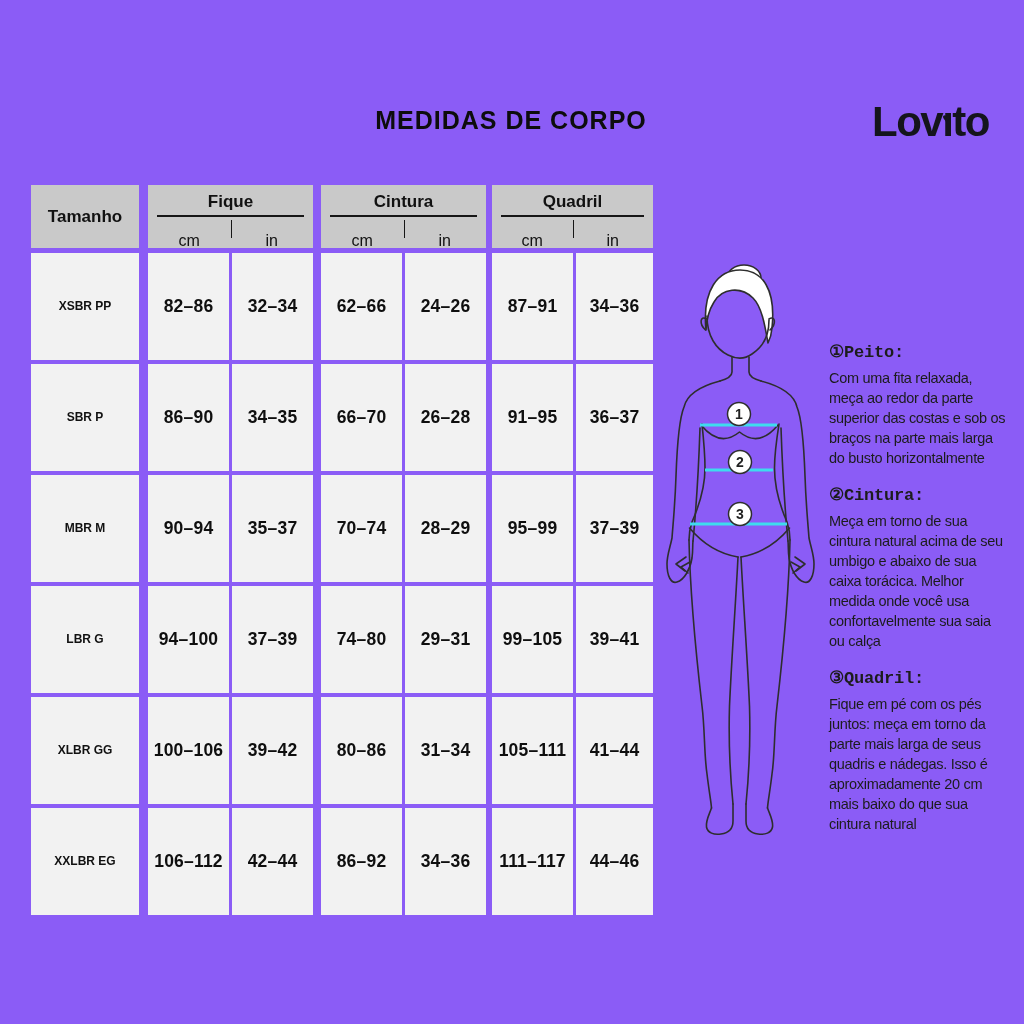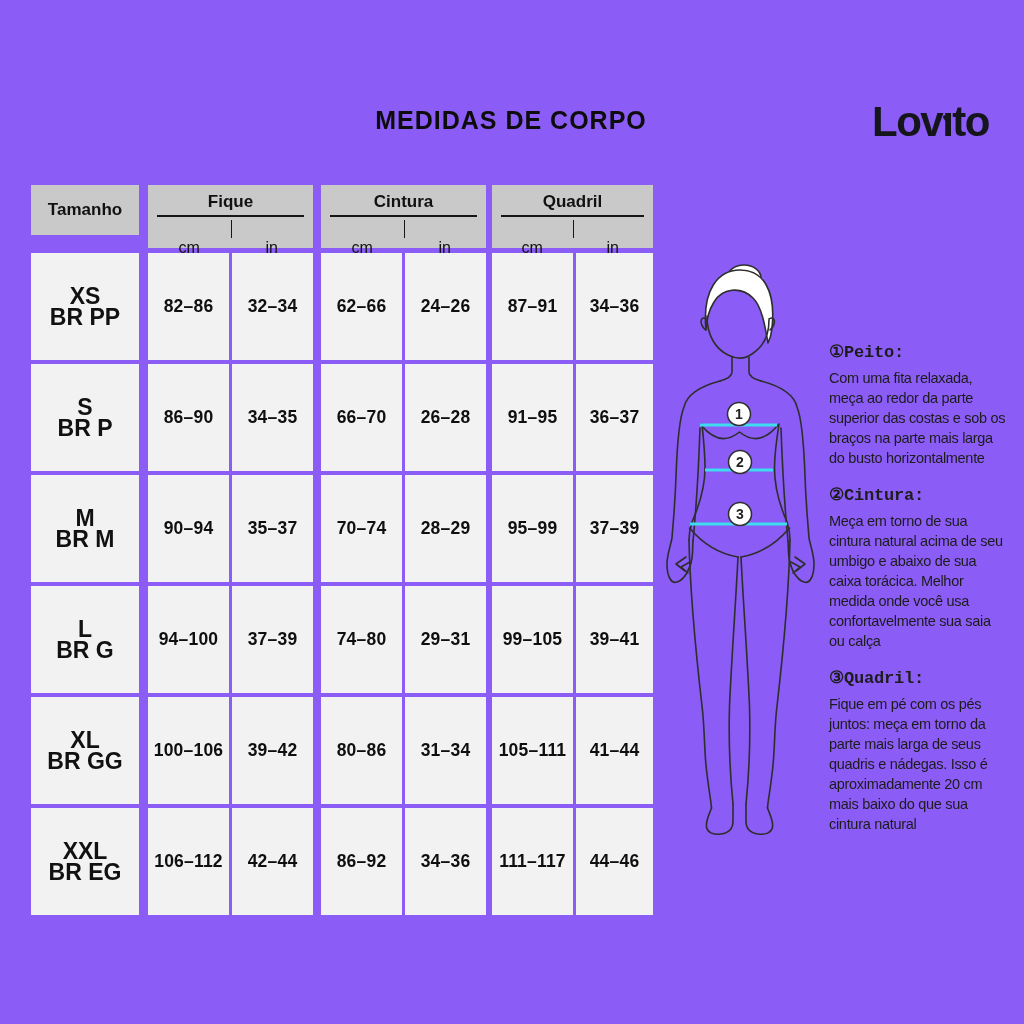--- a/index.html
+++ b/index.html
@@ -19,35 +19,35 @@
   }
   .brand .ih { position:relative; display:inline-block; }
   .brand .ldot { position:absolute; top:-4px; left:0px; font-size:14px; letter-spacing:0; }
   
   .size-table { position:absolute; left:31px; top:185px; width:622px; }
   .trow { display:flex; margin-bottom:4px; }
   .trow.head { margin-bottom:5px; }
   .cell { background:#f2f2f2; }
   .hcell { background:#c9c9c9; }
   .size-head {
-    width:108px; height:50px; margin-right:9px; display:flex;
+    width:108px; height:63px; margin-right:9px; display:flex;
     align-items:center; justify-content:center; font-size:17px; font-weight:700;
   }
   .ghead { width:165px; height:63px; padding-top:7px; }
   .ghead.g0 { margin-right:8px; }
   .ghead.g1 { margin-right:6px; }
   .ghead.g2 { width:161px; }
   .gname { text-align:center; font-size:17px; font-weight:700; line-height:20px; }
   .grule { height:1.5px; background:#161616; margin:3px 9px 0 9px; }
   .units { position:relative; display:flex; margin-top:1px; }
-  .units .u { flex:1; text-align:center; font-size:16px; font-weight:400; padding-top:21px; }
+  .units .u { flex:1; text-align:center; font-size:16px; font-weight:400; padding-top:14px; }
   .vline { position:absolute; left:50%; top:2px; width:1.5px; height:18px; background:#161616; }
   .size-cell {
-    width:108px; height:107px; margin-right:9px; display:flex; flex-direction:column;
-    align-items:center; justify-content:center; font-size:23px; font-weight:700; line-height:21px;
+    width:108px; height:107px; margin-right:9px; display:flex; flex-direction:row;
+    align-items:center; justify-content:center; font-size:12px; font-weight:700; line-height:21px;
   }
   .val-cell {
     width:81px; height:107px; display:flex; align-items:center; justify-content:center;
     font-size:17.5px; font-weight:700; letter-spacing:0.2px; color:#0f0f0f;
   }
   .mr3 { margin-right:3px; } .mr6 { margin-right:6px; } .mr8 { margin-right:8px; }
   .last { width:77px; margin-right:0; }
   
   .figure { position:absolute; left:659px; top:258px; width:170px; height:580px; }
   

